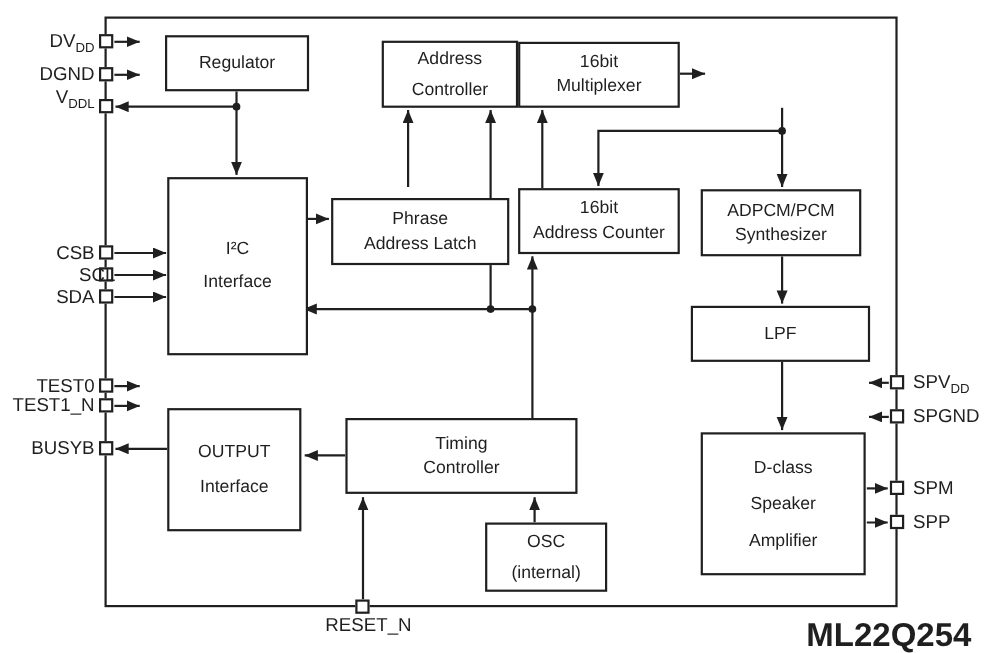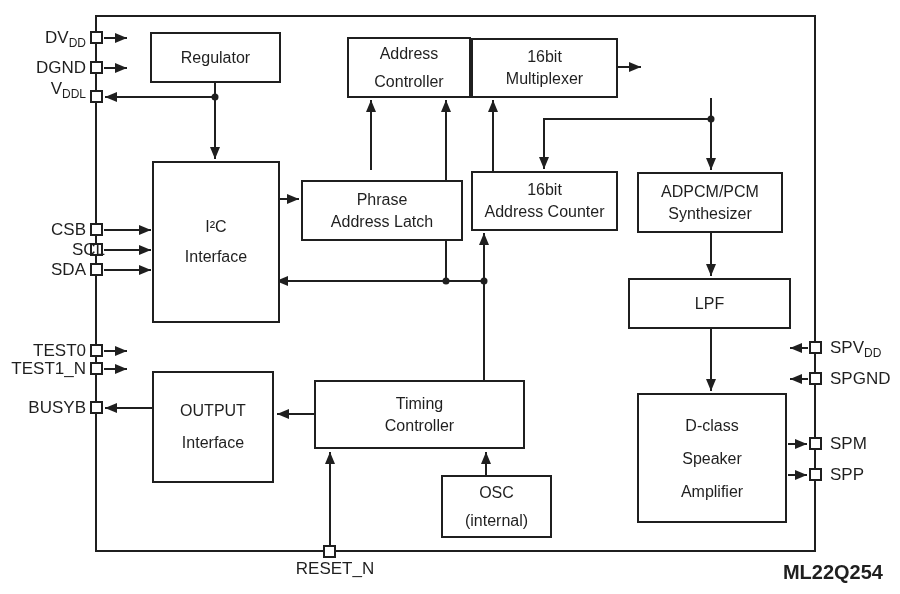--- a/index.html
+++ b/index.html
@@ -23,21 +23,21 @@
   .lh30 .ln{line-height:30px;}
   .lh32 .ln{line-height:32px;}
   .lh33 .ln{line-height:33px;}
   .pin-sq{position:absolute;width:13px;height:13px;border:2px solid #1f1f1f;
     background:#ffffff;box-sizing:border-box;z-index:3;}
   .pin-label{position:absolute;font-size:17px;line-height:18px;white-space:nowrap;z-index:3;}
   .pin-label sub{font-size:12px;line-height:10px;}
   .pl-left{left:0;width:86px;text-align:right;}
   .pl-right{left:830px;text-align:left;}
   .chip-name{position:absolute;left:733px;top:561px;width:150px;text-align:right;
-    font-size:20px;font-weight:bold;z-index:3;}
+    font-size:30px;font-weight:bold;z-index:3;}
 </style>
 </head>
 <body>
 
 <div class="canvas">
 
   <div class="outer"></div>
 
   <svg class="wires" width="900" height="594" viewBox="0 0 900 594">
     <defs>

